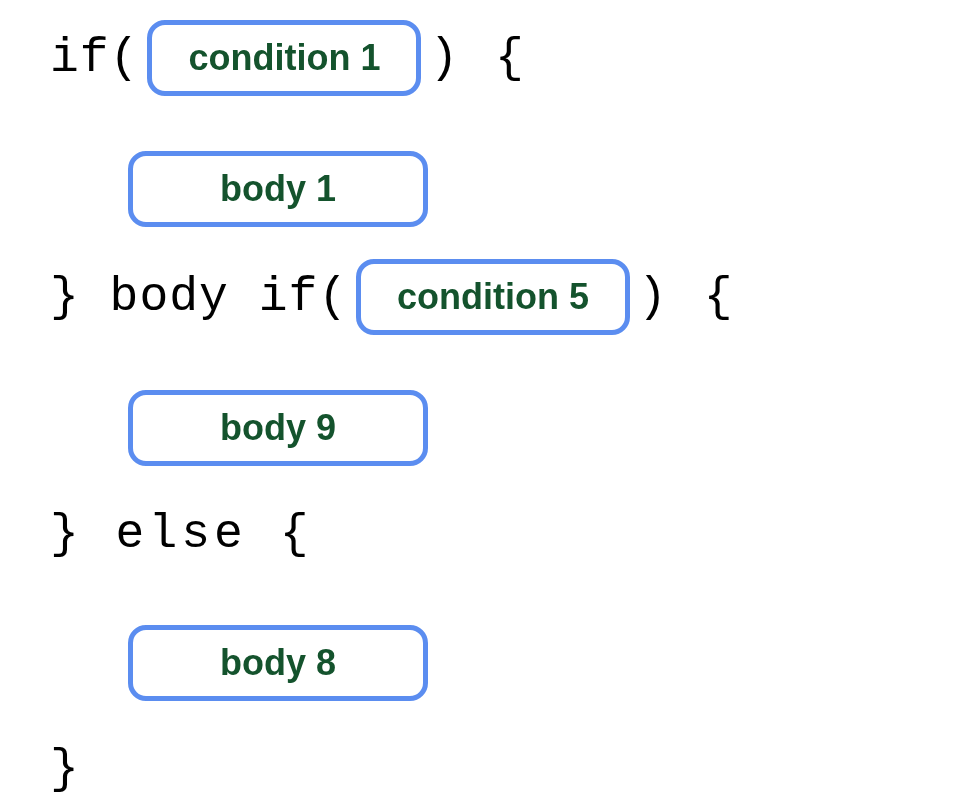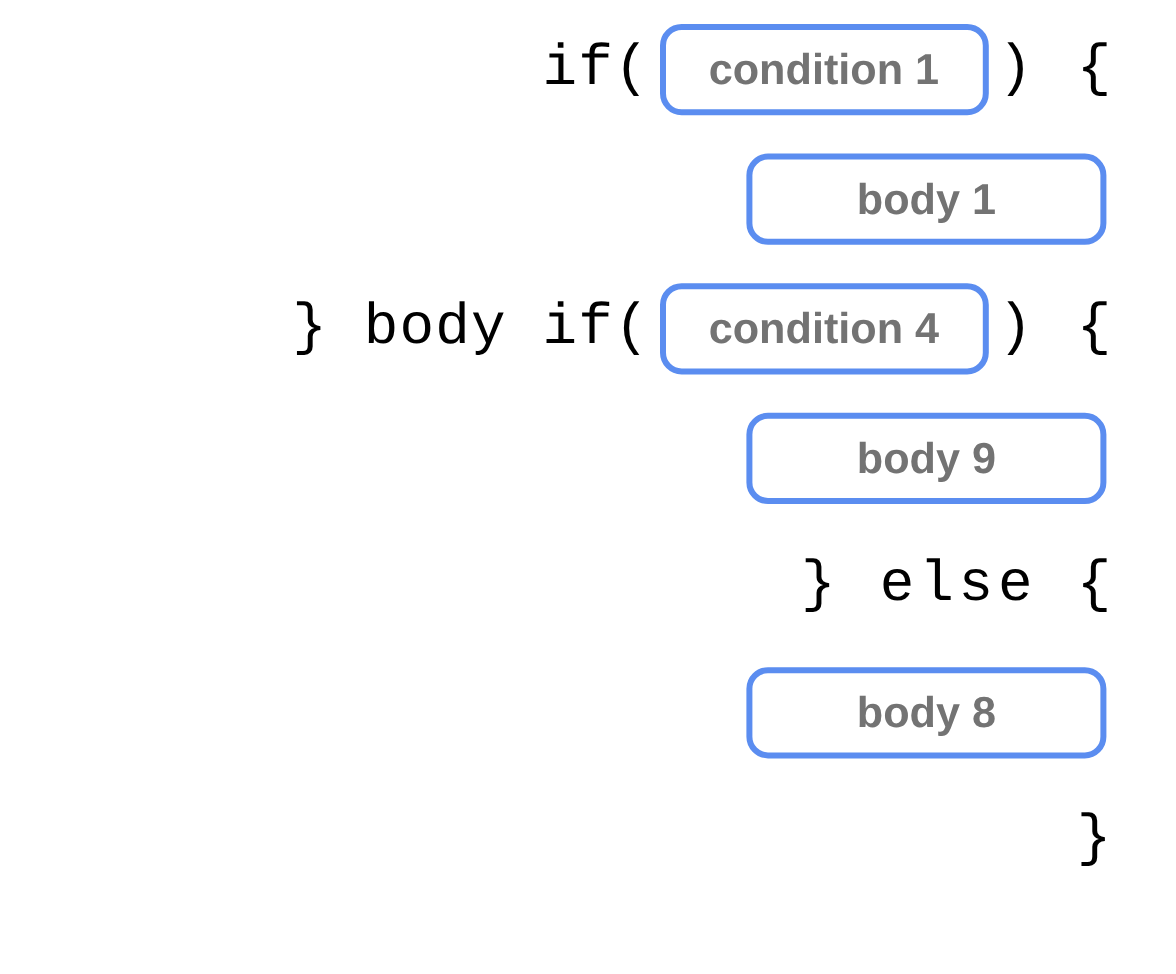--- a/index.html
+++ b/index.html
@@ -10,21 +10,20 @@
       font-family: sans-serif;
       position: relative;
       padding: 20px 50px;
     }
     .code-line {
       display: flex;
       align-items: center;
       flex-wrap: nowrap;
       margin-bottom: 32px;
       min-height: 72px;
-      justify-content: flex-end;
     }
     .code-line.body-line {
       padding-left: 70px;
     }
     .mono {
       font-family: "Courier New", Courier, monospace;
       font-size: 48px;
       color: #000000;
       letter-spacing: 4px;
       white-space: pre;
@@ -36,44 +35,45 @@
       display: inline-flex;
       align-items: center;
       justify-content: center;
       border: 5px solid #5b8df0;
       border-radius: 18px;
       background: #ffffff;
       padding: 12px 36px;
       font-family: sans-serif;
       font-weight: 600;
       font-size: 36px;
-      color: #737373;
+      color: #14532d;
       margin: 0 8px;
       white-space: nowrap;
     }
     .placeholder.body {
       min-width: 300px;
+      margin-top: 23px;
     }
   </style>
 </head>
 <body>
 
 <div class="code-line">
   <span class="mono tight">if(</span>
   <span class="placeholder">condition 1</span>
   <span class="mono">) {</span>
 </div>
 
 <div class="code-line body-line">
   <span class="placeholder body">body 1</span>
 </div>
 
 <div class="code-line">
   <span class="mono tight">} body if(</span>
-  <span class="placeholder">condition 4</span>
+  <span class="placeholder">condition 5</span>
   <span class="mono">) {</span>
 </div>
 
 <div class="code-line body-line">
   <span class="placeholder body">body 9</span>
 </div>
 
 <div class="code-line">
   <span class="mono">} else {</span>
 </div>

